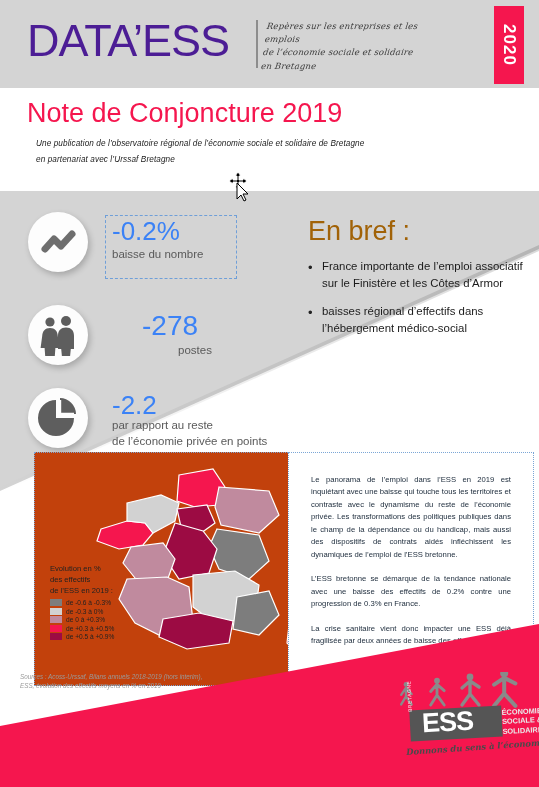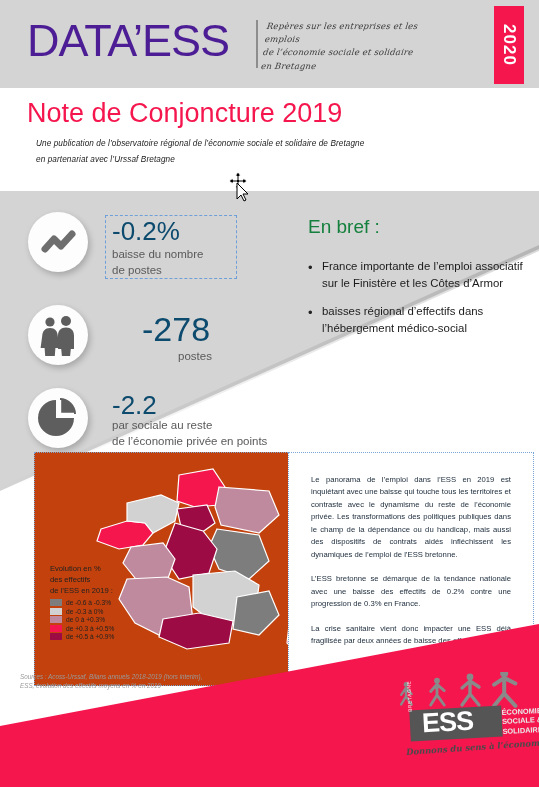--- a/index.html
+++ b/index.html
@@ -29,27 +29,27 @@
   .greyband{position:absolute;left:0;top:191px;width:539px;height:300px;background:#d4d4d4;
             clip-path:polygon(0 0,539px 0,539px 58px,0 300px);}
   .greyshadow{position:absolute;left:0;top:191px;width:539px;height:302px;
             clip-path:polygon(0 296px,539px 54px,539px 60px,0 302px);
             background:linear-gradient(to bottom,rgba(0,0,0,.18),rgba(0,0,0,0));}
 
   
   .stat{position:absolute;}
   .ico{position:absolute;width:60px;height:60px;border-radius:50%;background:#fdfdfd;
        box-shadow:2px 3px 6px rgba(0,0,0,.22);}
-  .stat-num{color:#0c4a6e;font-size:26px;line-height:1;white-space:nowrap;}
+  .stat-num{color:#3b82f6;font-size:26px;line-height:1;white-space:nowrap;}
   .stat-lbl{color:#5a5a5a;font-size:11.5px;line-height:1.35;margin-top:3px;}
 
   .sel-box{position:absolute;border:1px dashed #6f9fd8;}
 
   
-  .enbref-t{position:absolute;left:308px;top:216px;font-size:19px;color:#15803d;}
+  .enbref-t{position:absolute;left:308px;top:216px;font-size:27px;color:#a16207;}
   .enbref-list{position:absolute;left:308px;top:258px;width:222px;}
   .bullet-row{display:flex;margin-bottom:12px;}
   .bullet-dot{width:14px;flex:0 0 14px;color:#222;font-size:13px;line-height:1.45;padding-top:1px;}
   .bullet-txt{font-size:11.4px;color:#1b1b1b;line-height:1.45;}
 
   
   .map-panel{position:absolute;left:34px;top:452px;width:258px;height:232px;
              border:1px dotted #7aa6d6;background:#c2410c;}
   .legend{position:absolute;left:15px;top:110px;width:120px;}
   .legend-title{font-size:7.6px;color:#222;line-height:1.45;margin-bottom:3px;}
@@ -117,52 +117,51 @@
     <div class="ico">
       <svg width="60" height="60" viewBox="0 0 60 60" aria-hidden="true">
         <polyline points="17,37 26,27 33,34 44,22" fill="none" stroke="#6e6e6e" stroke-width="7" stroke-linecap="round" stroke-linejoin="round"></polyline>
       </svg>
     </div>
   </div>
   <div class="sel-box" style="left:105px;top:215px;width:130px;height:62px;"></div>
   <div style="position:absolute;left:112px;top:218px;width:126px;">
     <div class="stat-num">-0.2%</div>
     <div class="stat-lbl">baisse du nombre</div>
-    <div class="stat-lbl" style="margin-top:0">de postes</div>
   </div>
 
   <div class="stat" style="left:28px;top:305px;">
     <div class="ico">
       <svg width="60" height="60" viewBox="0 0 60 60" aria-hidden="true">
         <g fill="#5e5e5e">
           <circle cx="22" cy="17" r="4.6"></circle>
           <path d="M22 23c-5 0-7.5 3-7.8 8l-1.6 12h4l.6 8h9.6l.6-8h4l-1.6-12c-.3-5-2.8-8-7.8-8z"></path>
           <circle cx="38" cy="16" r="5"></circle>
           <path d="M38 22.5c-5.2 0-8 3-8 8.2V44h3.2l.7 7h8.2l.7-7H46V30.7c0-5.2-2.8-8.2-8-8.2z"></path>
         </g>
       </svg>
     </div>
   </div>
   <div style="position:absolute;left:142px;top:312px;width:130px;">
-    <div class="stat-num" style="font-size:34px;">-278</div>
+    <div class="stat-num" style="font-size:28px;">-278</div>
     <div class="stat-lbl" style="padding-left:36px;">postes</div>
   </div>
 
   <div class="stat" style="left:28px;top:388px;">
     <div class="ico">
       <svg width="60" height="60" viewBox="0 0 60 60" aria-hidden="true">
         <path d="M28 12a18 18 0 1 0 18 18H28z" fill="#5e5e5e"></path>
         <path d="M32 10v16h16A16.5 16.5 0 0 0 32 10z" fill="#5e5e5e"></path>
         <path d="M32 12v14h14" fill="none" stroke="#fdfdfd" stroke-width="2.4"></path>
       </svg>
     </div>
   </div>
   <div style="position:absolute;left:112px;top:392px;width:190px;">
     <div class="stat-num">-2.2</div>
-    <div class="stat-lbl" style="margin-top:0">par sociale au reste</div>
+    <div class="stat-lbl" style="margin-top:0">par rapport au reste</div>
     <div class="stat-lbl" style="margin-top:0">de l’économie privée en points</div>
     <div class="stat-lbl" style="margin-top:0">de %</div>
   </div>
 
   <div class="enbref-t">En bref :</div>
   <div class="enbref-list">
     <div class="bullet-row">
       <div class="bullet-dot">•</div>
       <div class="bullet-txt">France importante de l’emploi associatif sur le Finistère et les Côtes d’Armor</div>
     </div>

